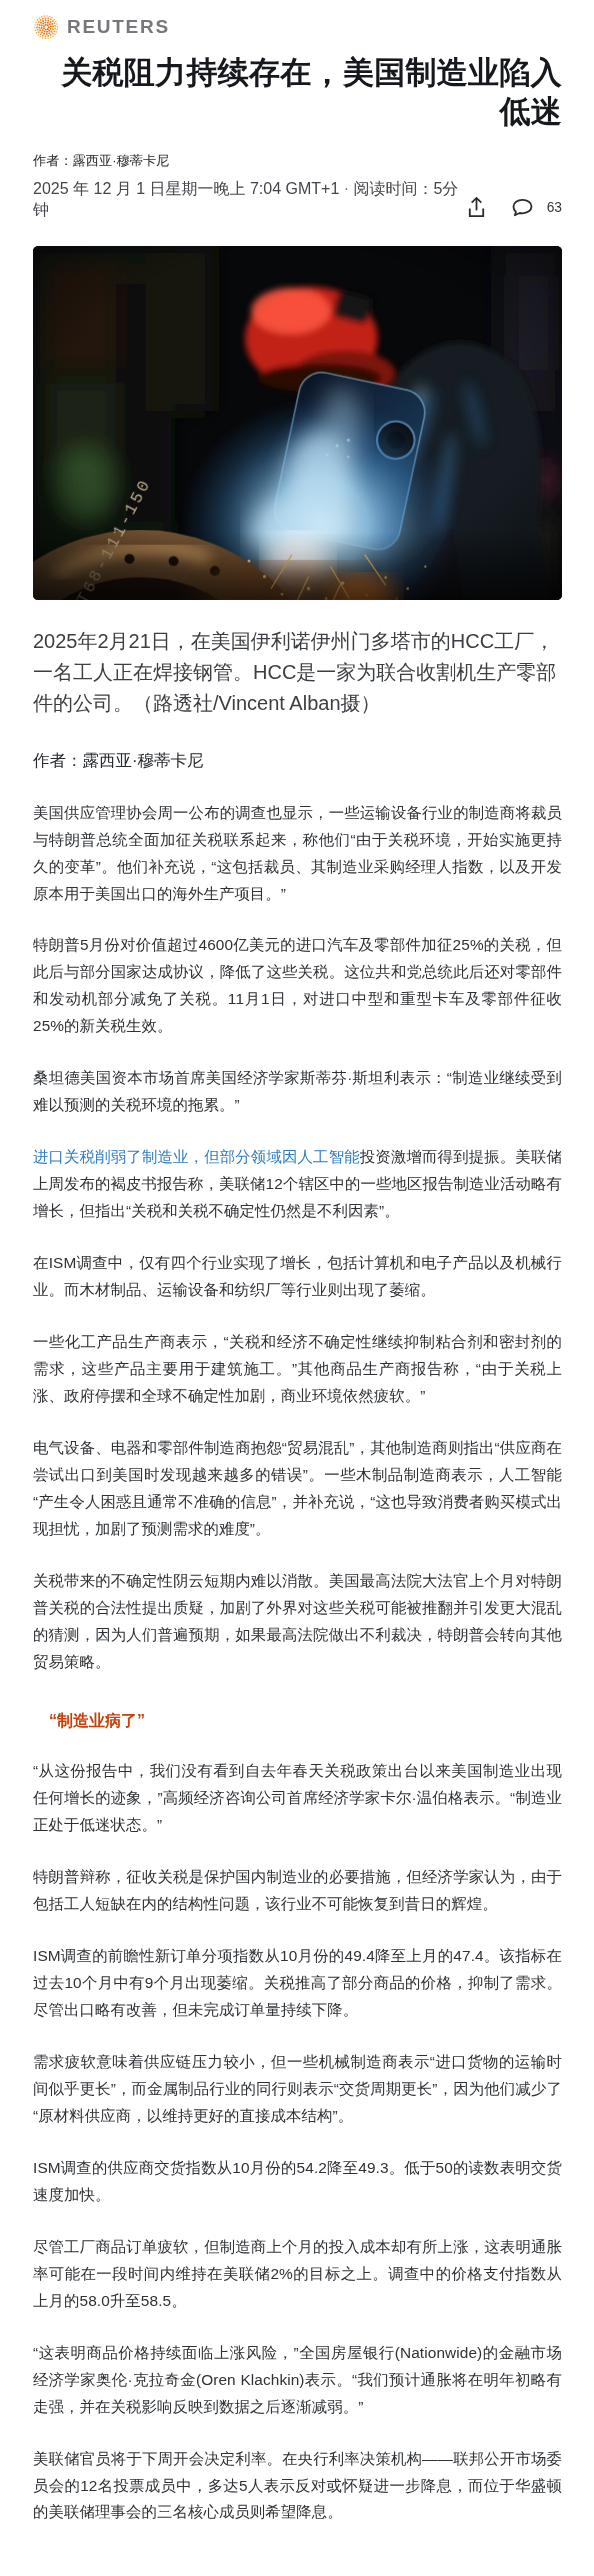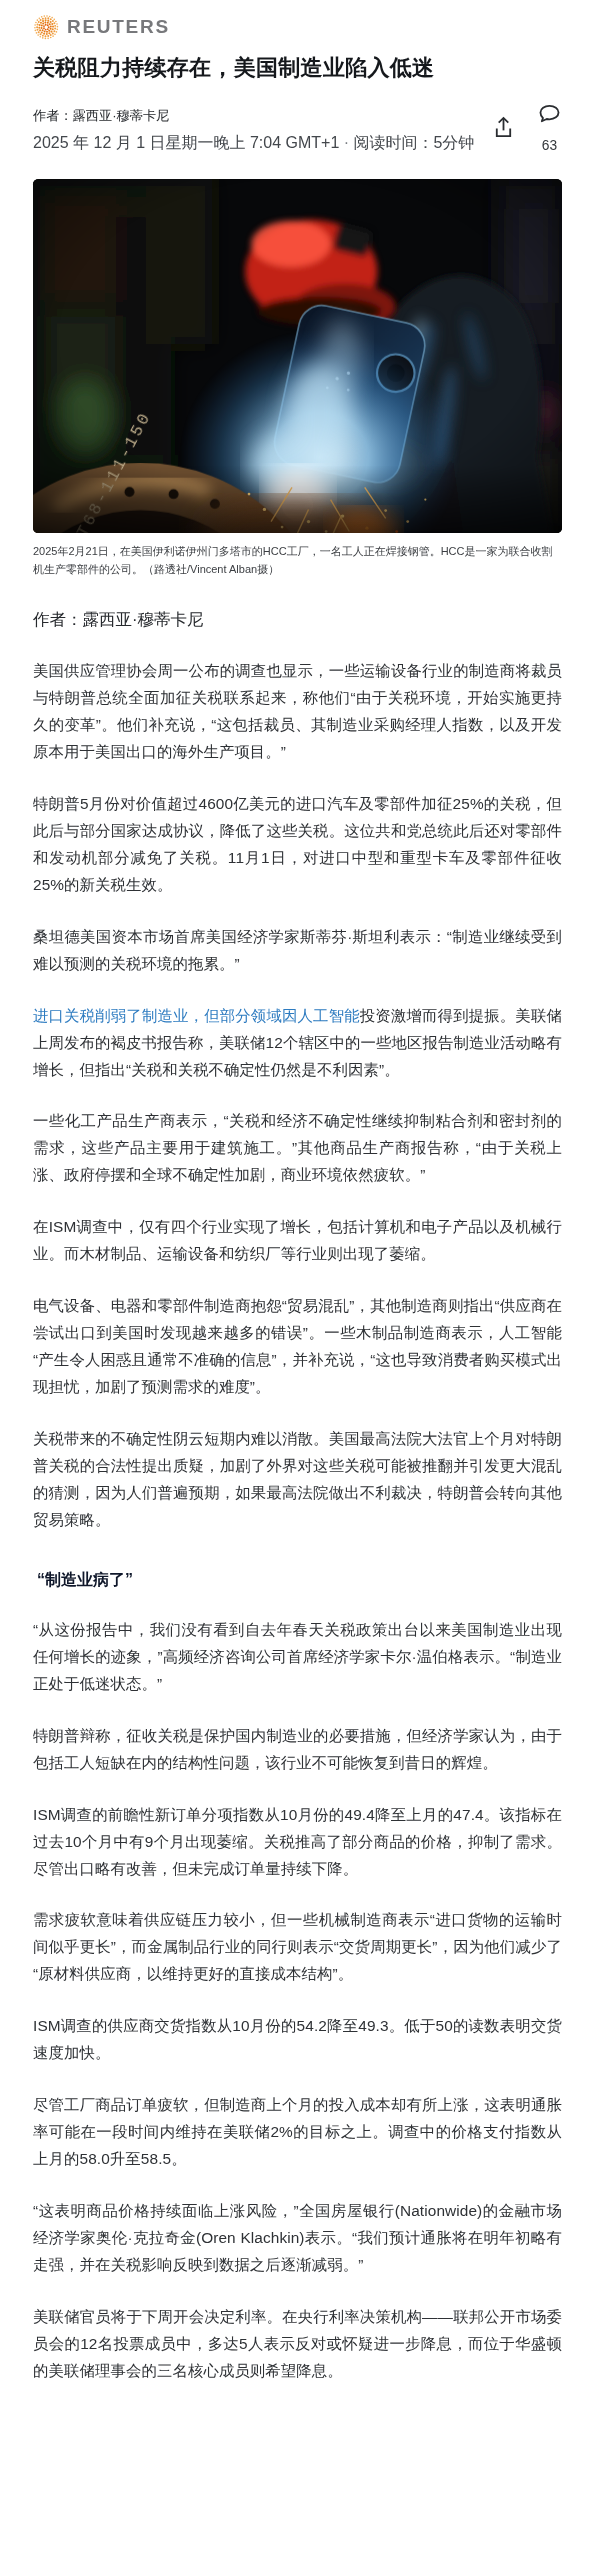--- a/index.html
+++ b/index.html
@@ -26,58 +26,59 @@
   
   .brand-row{
     display:flex;align-items:center;gap:7.7px;height:26.4px;
   }
   .brand-row .orb{width:26.4px;height:26.4px;flex:0 0 auto;}
   .brand-name{
     font-size:19px;font-weight:700;letter-spacing:1.7px;color:#77787b;
   }
   h1.page-title{
     margin:13.2px 0 0 0;
-    font-size:22px;line-height:1.25;font-weight:700;color:var(--title);
+    font-size:31px;line-height:1.25;font-weight:700;color:var(--title);
     letter-spacing:0.3px;
+    text-align:right;
   }
   .meta-row{
     margin-top:21px;
     display:flex;justify-content:space-between;align-items:flex-end;
   }
   .meta-left .byline{font-size:13.2px;color:#26292d;}
   .meta-left .dateline{margin-top:8.8px;font-size:16px;color:var(--muted);}
   .meta-left .sep{padding:0 4.4px;color:#7a7e83;}
   .meta-actions{display:flex;align-items:center;gap:22px;padding-bottom:1.1px;}
-  .icon-btn{display:flex;align-items:center;gap:12px;cursor:pointer;background:none;border:none;padding:0;flex-direction:column;}
+  .icon-btn{display:flex;align-items:center;gap:12px;cursor:pointer;background:none;border:none;padding:0;}
   .icon-btn svg{display:block;}
   .comment-count{font-size:13.8px;color:#34383c;}
   
   figure.hero{margin:25px 0 0 0;}
   .hero-img{
     width:529px;height:354px;border-radius:5.5px;overflow:hidden;display:block;
     background:#07080a;
   }
   figcaption{
-    margin-top:10px;font-size:11px;line-height:1.55;color:#3b3e42;
+    margin-top:26px;font-size:20px;line-height:1.55;color:#3b3e42;
   }
   
   .author-line{
     margin-top:31px;font-size:16.5px;color:#26292d;font-weight:400;
   }
   .article-body{margin-top:7.7px;}
   .article-body .para{
     margin:25px 0 0 0;
     font-size:15.4px;line-height:1.75;color:var(--text);
     letter-spacing:0.1px;
     text-align:justify;
   }
   .article-body .para:first-child{margin-top:27.5px;}
   .article-body .subhead{
-    margin:34px 0 0 4px;
-    font-size:16px;font-weight:700;color:#0f172a;line-height:1.5;
+    margin:34px 0 0 16px;
+    font-size:16px;font-weight:700;color:#c2410c;line-height:1.5;
   }
   .inline-link{color:var(--link);text-decoration:none;}
 </style>
 </head>
 <body>
 
 <div class="container">
 
   <div class="brand-row">
     <svg class="orb" viewBox="0 0 48 48">
@@ -331,22 +332,22 @@
     <figcaption>2025年2月21日，在美国伊利诺伊州门多塔市的HCC工厂，一名工人正在焊接钢管。HCC是一家为联合收割机生产零部件的公司。（路透社/Vincent Alban摄）</figcaption>
   </figure>
 
   <div class="author-line">作者：露西亚·穆蒂卡尼</div>
 
   <div class="article-body">
       <p class="para"><span>美国供应管理协会周一公布的调查也显示，一些运输设备行业的制造商将裁员与特朗普总统全面加征关税联系起来，称他们“由于关税环境，开始实施更持久的变革”。他们补充说，“这包括裁员、其制造业采购经理人指数，以及开发原本用于美国出口的海外生产项目。”</span></p>
       <p class="para"><span>特朗普5月份对价值超过4600亿美元的进口汽车及零部件加征25%的关税，但此后与部分国家达成协议，降低了这些关税。这位共和党总统此后还对零部件和发动机部分减免了关税。11月1日，对进口中型和重型卡车及零部件征收25%的新关税生效。</span></p>
       <p class="para"><span>桑坦德美国资本市场首席美国经济学家斯蒂芬·斯坦利表示：“制造业继续受到难以预测的关税环境的拖累。”</span></p>
       <p class="para"><a class="inline-link" href="#">进口关税削弱了制造业，但部分领域因人工智能</a><span>投资激增而得到提振。美联储上周发布的褐皮书报告称，美联储12个辖区中的一些地区报告制造业活动略有增长，但指出“关税和关税不确定性仍然是不利因素”。</span></p>
+      <p class="para"><span>在ISM调查中，仅有四个行业实现了增长，包括计算机和电子产品以及机械行业。而木材制品、运输设备和纺织厂等行业则出现了萎缩。</span></p>
       <p class="para"><span>一些化工产品生产商表示，“关税和经济不确定性继续抑制粘合剂和密封剂的需求，这些产品主要用于建筑施工。”其他商品生产商报告称，“由于关税上涨、政府停摆和全球不确定性加剧，商业环境依然疲软。”</span></p>
-      <p class="para"><span>在ISM调查中，仅有四个行业实现了增长，包括计算机和电子产品以及机械行业。而木材制品、运输设备和纺织厂等行业则出现了萎缩。</span></p>
       <p class="para"><span>电气设备、电器和零部件制造商抱怨“贸易混乱”，其他制造商则指出“供应商在尝试出口到美国时发现越来越多的错误”。一些木制品制造商表示，人工智能“产生令人困惑且通常不准确的信息”，并补充说，“这也导致消费者购买模式出现担忧，加剧了预测需求的难度”。</span></p>
       <p class="para"><span>关税带来的不确定性阴云短期内难以消散。美国最高法院大法官上个月对特朗普关税的合法性提出质疑，加剧了外界对这些关税可能被推翻并引发更大混乱的猜测，因为人们普遍预期，如果最高法院做出不利裁决，特朗普会转向其他贸易策略。</span></p>
       <h2 class="subhead"><span>“制造业病了”</span></h2>
       <p class="para"><span>“从这份报告中，我们没有看到自去年春天关税政策出台以来美国制造业出现任何增长的迹象，”高频经济咨询公司首席经济学家卡尔·温伯格表示。“制造业正处于低迷状态。”</span></p>
       <p class="para"><span>特朗普辩称，征收关税是保护国内制造业的必要措施，但经济学家认为，由于包括工人短缺在内的结构性问题，该行业不可能恢复到昔日的辉煌。</span></p>
       <p class="para"><span>ISM调查的前瞻性新订单分项指数从10月份的49.4降至上月的47.4。该指标在过去10个月中有9个月出现萎缩。关税推高了部分商品的价格，抑制了需求。尽管出口略有改善，但未完成订单量持续下降。</span></p>
       <p class="para"><span>需求疲软意味着供应链压力较小，但一些机械制造商表示“进口货物的运输时间似乎更长”，而金属制品行业的同行则表示“交货周期更长”，因为他们减少了“原材料供应商，以维持更好的直接成本结构”。</span></p>
       <p class="para"><span>ISM调查的供应商交货指数从10月份的54.2降至49.3。低于50的读数表明交货速度加快。</span></p>
       <p class="para"><span>尽管工厂商品订单疲软，但制造商上个月的投入成本却有所上涨，这表明通胀率可能在一段时间内维持在美联储2%的目标之上。调查中的价格支付指数从上月的58.0升至58.5。</span></p>
       <p class="para"><span>“这表明商品价格持续面临上涨风险，”全国房屋银行(Nationwide)的金融市场经济学家奥伦·克拉奇金(Oren Klachkin)表示。“我们预计通胀将在明年初略有走强，并在关税影响反映到数据之后逐渐减弱。”</span></p>

